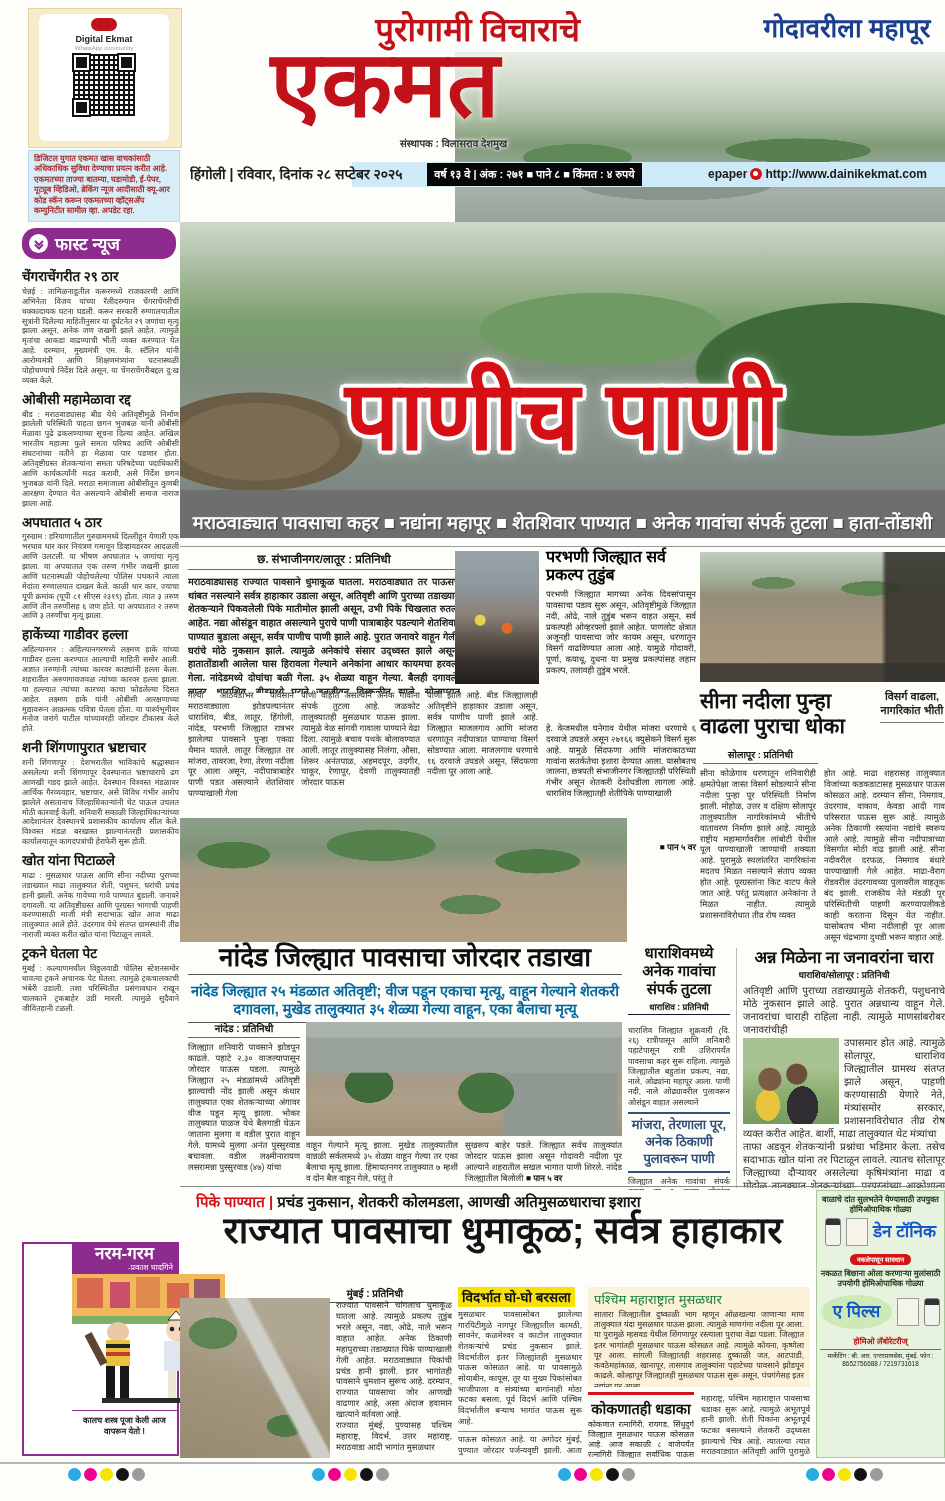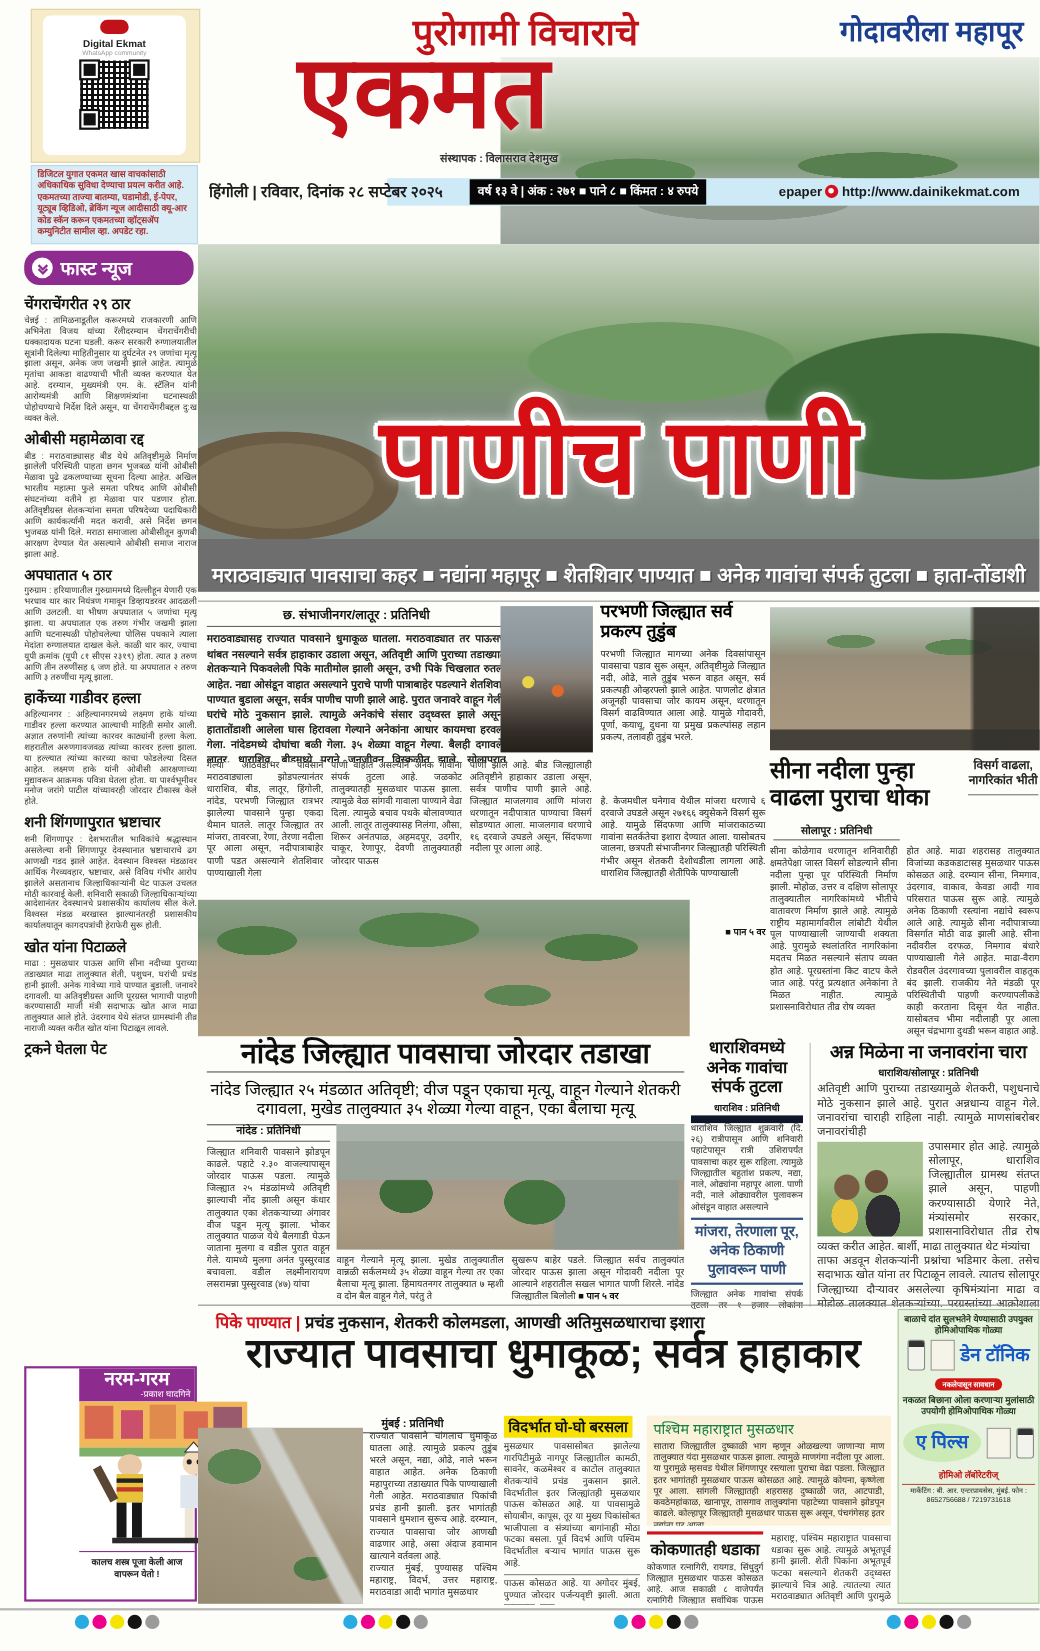--- a/index.html
+++ b/index.html
@@ -111,38 +111,38 @@
   #sina-head{left:700px;top:688px;width:176px;font-size:21px;font-weight:900;line-height:1.2;color:#101010;}
   #sina-note{left:880px;top:690px;width:64px;font-size:11px;font-weight:700;text-align:center;line-height:1.25;
      border-bottom:1px solid #777;padding-bottom:4px;color:#222;}
   #sina-dateline{left:703px;top:748px;width:115px;font-size:9.5px;border-bottom:1px solid #666;padding-bottom:2px;}
   #sina-col1{left:700px;top:768px;width:116px;height:176px;}
   #sina-col2{left:824px;top:768px;width:121px;height:176px;}
 
   
   #nanded-head{left:188px;top:944px;width:434px;font-size:26px;font-weight:900;text-align:center;color:#0e0e0e;
      border-bottom:1px solid #555;padding-bottom:3px;line-height:1.05;}
-  #nanded-sub{left:188px;top:982px;width:434px;font-size:14.5px;font-weight:400;text-align:center;color:#000000;line-height:1.25;
+  #nanded-sub{left:188px;top:982px;width:434px;font-size:14.5px;font-weight:700;text-align:center;color:#0369a1;line-height:1.25;
      border-bottom:1px solid #555;padding-bottom:4px;}
   #nanded-col1{left:188px;top:1022px;width:112px;height:168px;}
   #nanded-col1 .dateline{font-size:10px;border-bottom:1px solid #666;margin-bottom:4px;padding-bottom:2px;}
   #nanded-photo{left:306px;top:1022px;width:316px;height:114px;
      background:
        linear-gradient(0deg,transparent 55%, #9aa399 56% 86%, #aab3ab 87%),
        radial-gradient(ellipse 40px 30px at 20% 55%,#3f6b3a 0 60%,transparent 61%),
        radial-gradient(ellipse 46px 34px at 57% 62%,#467440 0 60%,transparent 61%),
        linear-gradient(90deg,transparent 62%,#8f9992 63% 98%,transparent 99%),
        linear-gradient(180deg,#aeb8af 0 26%,#a4988a 40%,#ad9f88 70%,#a1937c 100%);}
   #nanded-col2{left:306px;top:1140px;width:152px;height:52px;}
   #nanded-col3{left:465px;top:1140px;width:157px;height:52px;}
 
   
   #dharashiv{left:628px;top:944px;width:102px;height:246px;overflow:hidden;}
   #dharashiv h2{margin:0 0 3px;font-size:15px;font-weight:900;line-height:1.2;color:#101010;text-align:center;}
-  #dharashiv .dateline{font-size:8.5px;border-bottom:7px solid #0f172a;padding-bottom:2px;margin-bottom:0;}
+  #dharashiv .dateline{font-size:8.5px;border-bottom:1px solid #0f172a;padding-bottom:2px;margin-bottom:11px;}
   #dharashiv .b{font-size:8px;line-height:1.28;text-align:justify;color:#2b2b2b;}
   #dharashiv .inset{font-size:13px;font-weight:800;color:#31507c;text-align:center;line-height:1.3;
      border-top:2px solid #31507c;border-bottom:2px solid #31507c;margin:4px 0;padding:3px 0;}
 
   
   #fodder{left:736px;top:948px;width:209px;height:240px;overflow:hidden;border-left:1px solid #bbb;padding-left:6px;box-sizing:border-box;}
   #fodder h2{margin:0;font-size:16.5px;font-weight:900;text-align:center;line-height:1.1;color:#0f0f0f;}
   #fodder .dateline{font-size:9px;margin:2px 0 3px;}
   #fodder .b{font-size:10px;line-height:1.3;text-align:justify;color:#2b2b2b;}
   #fodder-photo{float:left;width:96px;height:86px;margin:2px 5px 2px 0;
@@ -260,20 +260,21 @@
   <div>
       <h3>शनी शिंगणापुरात भ्रष्टाचार</h3>
       <p>शनी शिंगणापूर : देशभरातील भाविकांचे श्रद्धास्थान असलेल्या शनी शिंगणापूर देवस्थानात भ्रष्टाचाराचे ढग आणखी गडद झाले आहेत. देवस्थान विश्वस्त मंडळावर आर्थिक गैरव्यवहार, भ्रष्टाचार, असे विविध गंभीर आरोप झालेले असतानाच जिल्हाधिकाऱ्यांनी थेट पाऊल उचलत मोठी कारवाई केली. शनिवारी सकाळी जिल्हाधिकाऱ्यांच्या आदेशानंतर देवस्थानचे प्रशासकीय कार्यालय सील केले. विश्वस्त मंडळ बरखास्त झाल्यानंतरही प्रशासकीय कार्यालयातून कागदपत्रांची हेराफेरी सुरू होती.</p>
     </div>
   <div>
       <h3>खोत यांना पिटाळले</h3>
       <p>माढा : मुसळधार पाऊस आणि सीना नदीच्या पुराच्या तडाख्यात माढा तालुक्यात शेती, पशुधन, घरांची प्रचंड हानी झाली. अनेक गावेच्या गावे पाण्यात बुडाली. जनावरे दगावली. या अतिवृष्टीग्रस्त आणि पूरग्रस्त भागाची पाहणी करण्यासाठी माजी मंत्री सदाभाऊ खोत आज माढा तालुक्यात आले होते. उंदरगाव येथे संतप्त ग्रामस्थांनी तीव्र नाराजी व्यक्त करीत खोत यांना पिटाळून लावले.</p>
     </div>
   <div>
       <h3>ट्रकने घेतला पेट</h3>
+      <p>मुंबई : कल्याणमधील विठ्ठलवाडी पोलिस स्टेशनसमोर धावत्या ट्रकने अचानक पेट घेतला. त्यामुळे ट्रकचालकाची भंबेरी उडाली. तशा परिस्थितीत प्रसंगावधान राखून चालकाने ट्रकबाहेर उडी मारली. त्यामुळे सुदैवाने जीवितहानी टळली.</p>
     </div>
 </div>
 
 <div class="abs" id="cartoon-box">
   <div id="cartoon-head">
     <div id="cartoon-title">नरम-गरम</div>
     <div id="cartoon-byline">-प्रकाश घादगिने</div>
   </div>
   <div id="cartoon-art">
     <svg width="153" height="136" viewBox="0 0 153 136">

